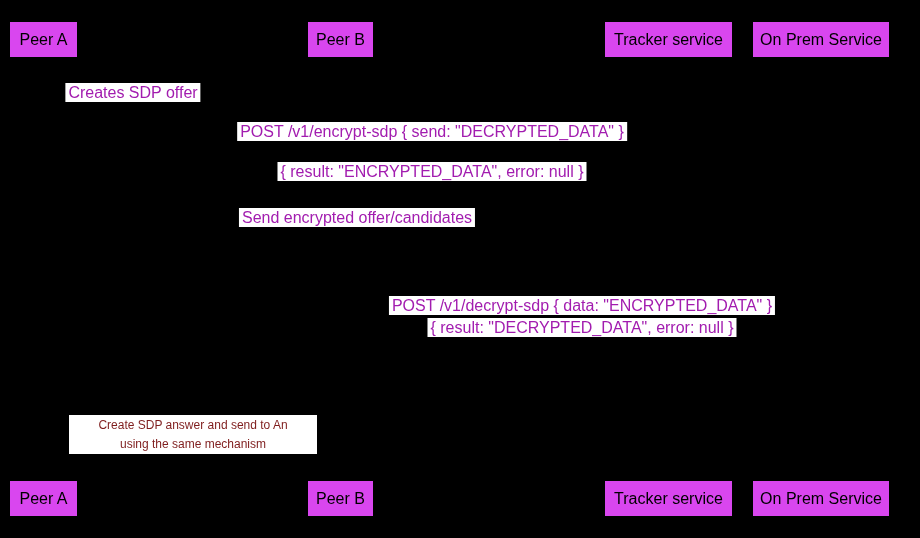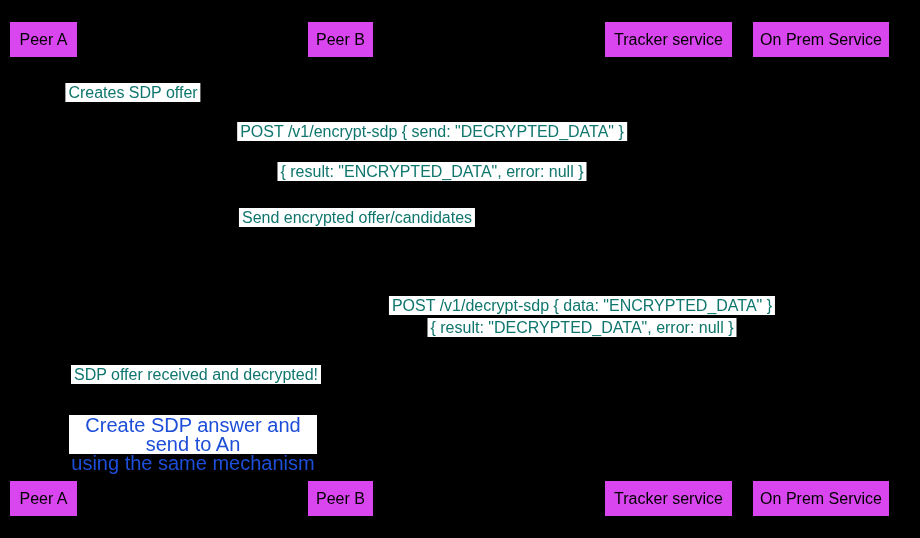--- a/index.html
+++ b/index.html
@@ -31,31 +31,31 @@
     position: absolute;
     top: 57px;
     height: 424px;
     width: 0;
     border-left: 1px dashed #000000; 
   }
   .msg-label {
     position: absolute;
     transform: translateX(-50%);
     background: #ffffff;
-    color: #0f766e;
+    color: #a21caf;
     font-size: 16px;
     line-height: 19px;
     padding: 0 3px;
     white-space: nowrap;
   }
   .note-box {
     position: absolute;
     background: #ffffff;
-    color: #1d4ed8;
-    font-size: 20px;
+    color: #7f1d1d;
+    font-size: 12px;
     line-height: 19px;
     text-align: center;
     padding-top: 1px;
     box-sizing: border-box;
   }
 </style>
 </head>
 <body>
 
 <div class="stage">
@@ -69,21 +69,20 @@
   <div class="actor-box" style="left:308px; top:22px; width:65px">Peer B</div>
   <div class="actor-box" style="left:605px; top:22px; width:127px">Tracker service</div>
   <div class="actor-box" style="left:753px; top:22px; width:136px">On Prem Service</div>
 
   <div class="msg-label" style="left:133px; top:83px">Creates SDP offer</div>
   <div class="msg-label" style="left:432px; top:122px">POST /v1/encrypt-sdp { send: "DECRYPTED_DATA" }</div>
   <div class="msg-label" style="left:432px; top:162px">{ result: "ENCRYPTED_DATA", error: null }</div>
   <div class="msg-label" style="left:357px; top:208px">Send encrypted offer/candidates</div>
   <div class="msg-label" style="left:582px; top:296px">POST /v1/decrypt-sdp { data: "ENCRYPTED_DATA" }</div>
   <div class="msg-label" style="left:582px; top:318px">{ result: "DECRYPTED_DATA", error: null }</div>
-  <div class="msg-label" style="left:196px; top:365px">SDP offer received and decrypted!</div>
 
   <div class="note-box" style="left:69px; top:415px; width:248px; height:39px">
     <div>Create SDP answer and send to An</div>
     <div>using the same mechanism</div>
   </div>
 
   <div class="actor-box" style="left:10px;  top:481px; width:67px">Peer A</div>
   <div class="actor-box" style="left:308px; top:481px; width:65px">Peer B</div>
   <div class="actor-box" style="left:605px; top:481px; width:127px">Tracker service</div>
   <div class="actor-box" style="left:753px; top:481px; width:136px">On Prem Service</div>

